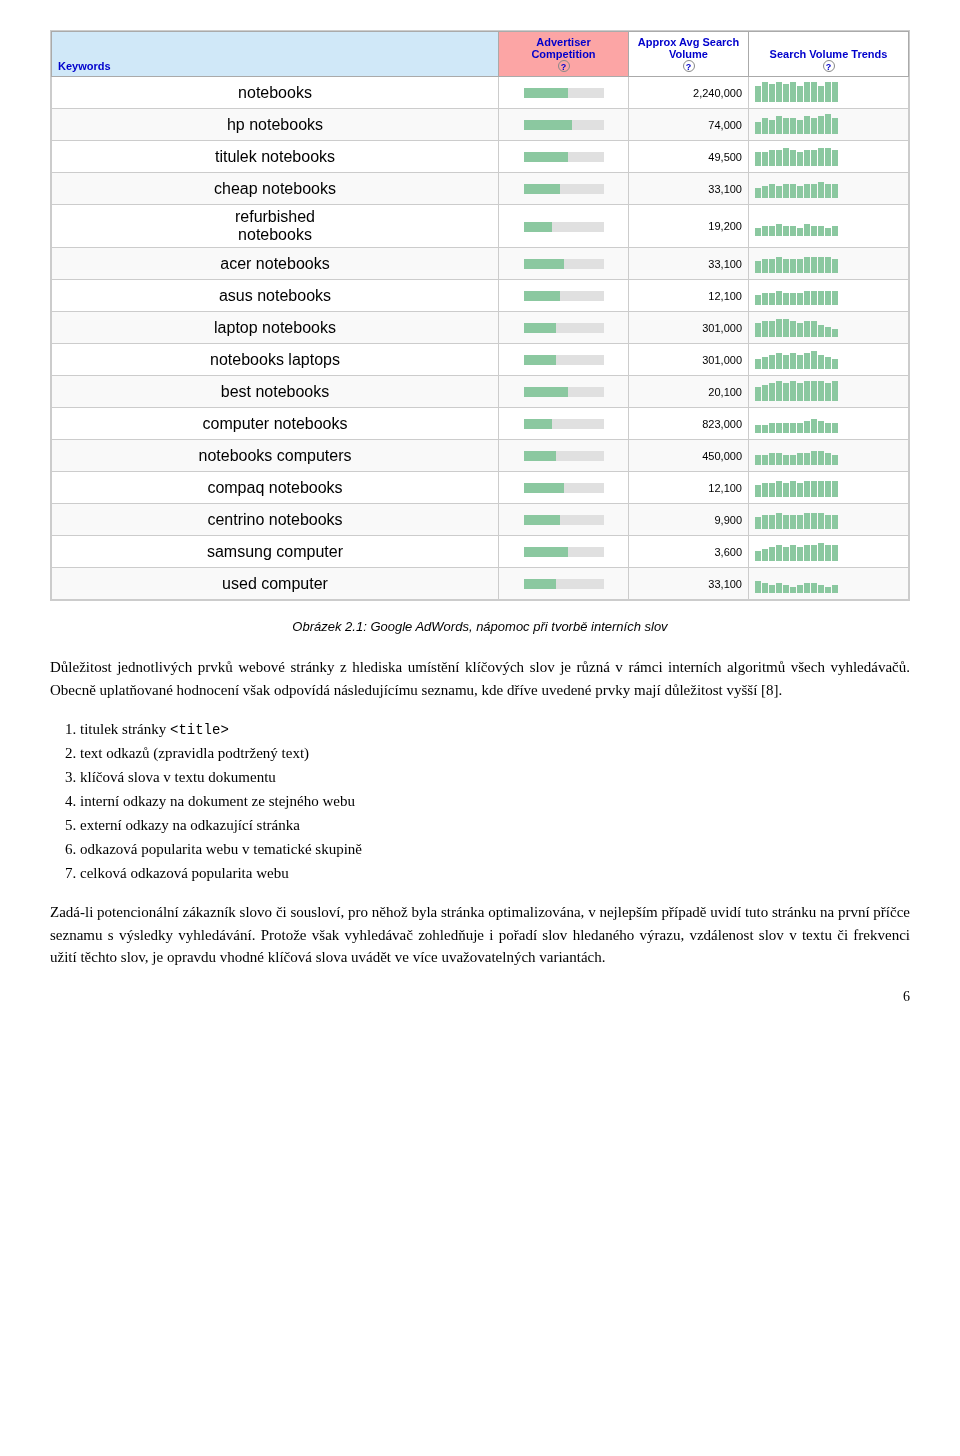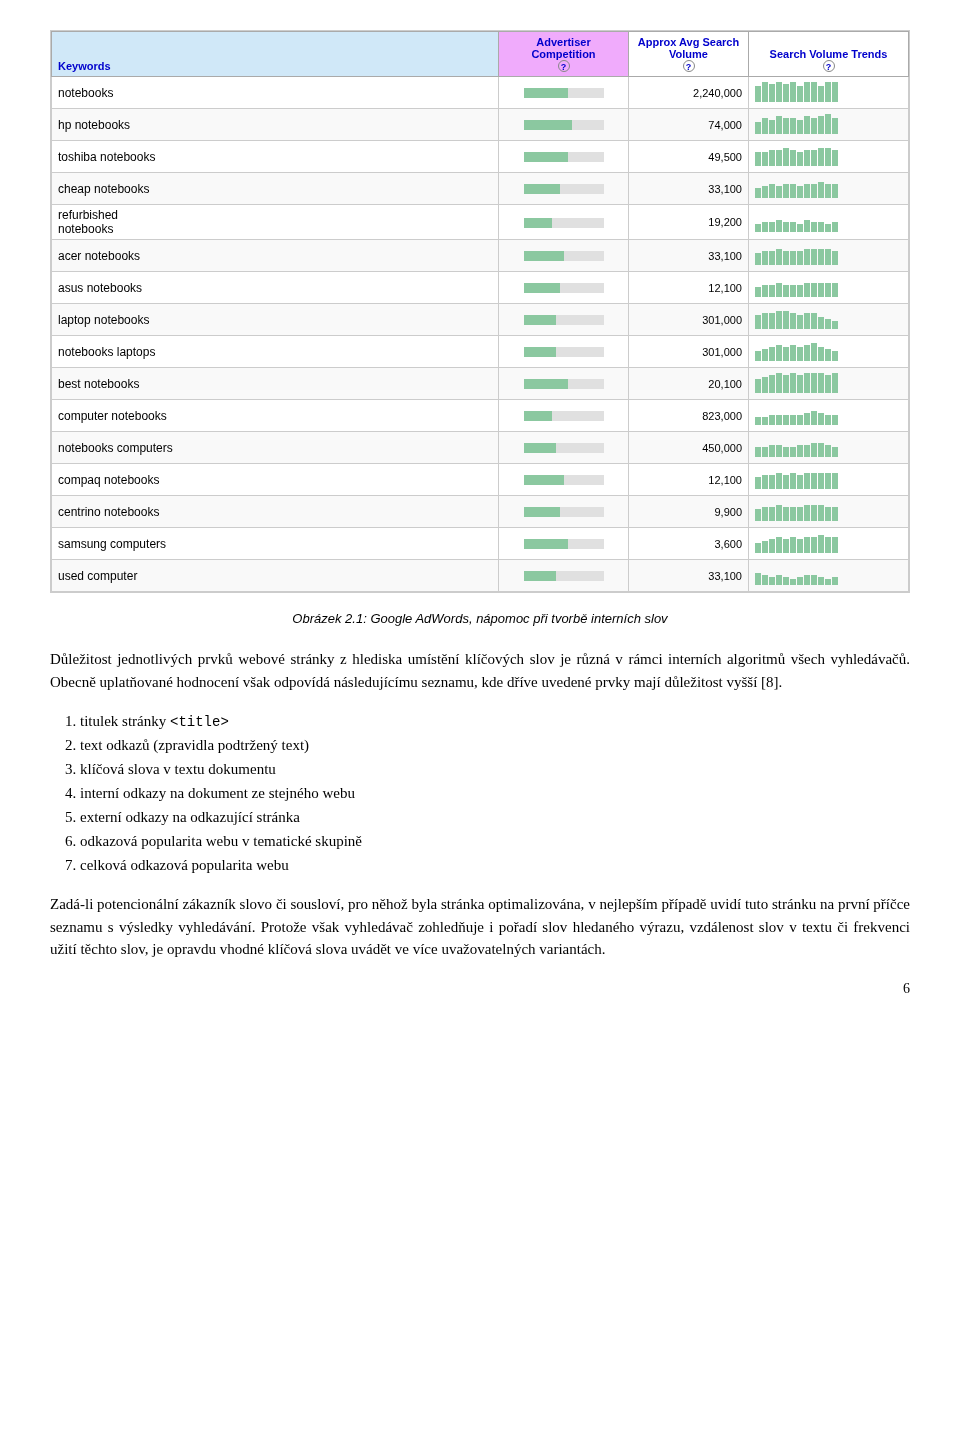--- a/index.html
+++ b/index.html
@@ -40,21 +40,21 @@
       vertical-align: bottom;
     }
 
     thead th.keywords-col {
       background: #d0e8f8;
       text-align: left;
       color: #00c;
     }
 
     thead th.competition-col {
-      background: #f0abfc;
+      background: #fca5a5;
       color: #00c;
     }
 
     thead th.search-vol-col {
       background: #fff;
       color: #00c;
     }
 
     thead th.trends-col {
       background: #fff;
@@ -77,23 +77,24 @@
       background: #f9f9f9;
     }
 
     tbody td {
       border: 1px solid #ccc;
       padding: 3px 6px;
       vertical-align: middle;
     }
 
     .kw-cell {
-      font-size: 12px;
+      font-size: 16px;
       color: #000;
       min-width: 120px;
+      text-align: center;
     }
 
     .comp-cell {
       text-align: center;
       width: 130px;
     }
 
     .vol-cell {
       text-align: right;
       width: 120px;
@@ -225,21 +226,21 @@
               <span style="height: 16px;"></span>
               <span style="height: 14px;"></span>
               <span style="height: 18px;"></span>
               <span style="height: 16px;"></span>
               <span style="height: 18px;"></span>
               <span style="height: 20px;"></span>
               <span style="height: 16px;"></span>
             </div></td>
         </tr>
         <tr>
-          <td class="kw-cell">toshiba notebooks</td>
+          <td class="kw-cell">titulek notebooks</td>
           <td class="comp-cell"><div class="comp-bar-bg"><div class="comp-bar-fill" style="width: 55%;"></div></div></td>
           <td class="vol-cell">49,500</td>
           <td class="trends-cell"><div class="trend-bar">
               <span style="height: 14px;"></span>
               <span style="height: 14px;"></span>
               <span style="height: 16px;"></span>
               <span style="height: 16px;"></span>
               <span style="height: 18px;"></span>
               <span style="height: 16px;"></span>
               <span style="height: 14px;"></span>
@@ -453,21 +454,21 @@
               <span style="height: 14px;"></span>
               <span style="height: 14px;"></span>
               <span style="height: 16px;"></span>
               <span style="height: 16px;"></span>
               <span style="height: 16px;"></span>
               <span style="height: 14px;"></span>
               <span style="height: 14px;"></span>
             </div></td>
         </tr>
         <tr>
-          <td class="kw-cell">samsung computers</td>
+          <td class="kw-cell">samsung computer</td>
           <td class="comp-cell"><div class="comp-bar-bg"><div class="comp-bar-fill" style="width: 55%;"></div></div></td>
           <td class="vol-cell">3,600</td>
           <td class="trends-cell"><div class="trend-bar">
               <span style="height: 10px;"></span>
               <span style="height: 12px;"></span>
               <span style="height: 14px;"></span>
               <span style="height: 16px;"></span>
               <span style="height: 14px;"></span>
               <span style="height: 16px;"></span>
               <span style="height: 14px;"></span>

